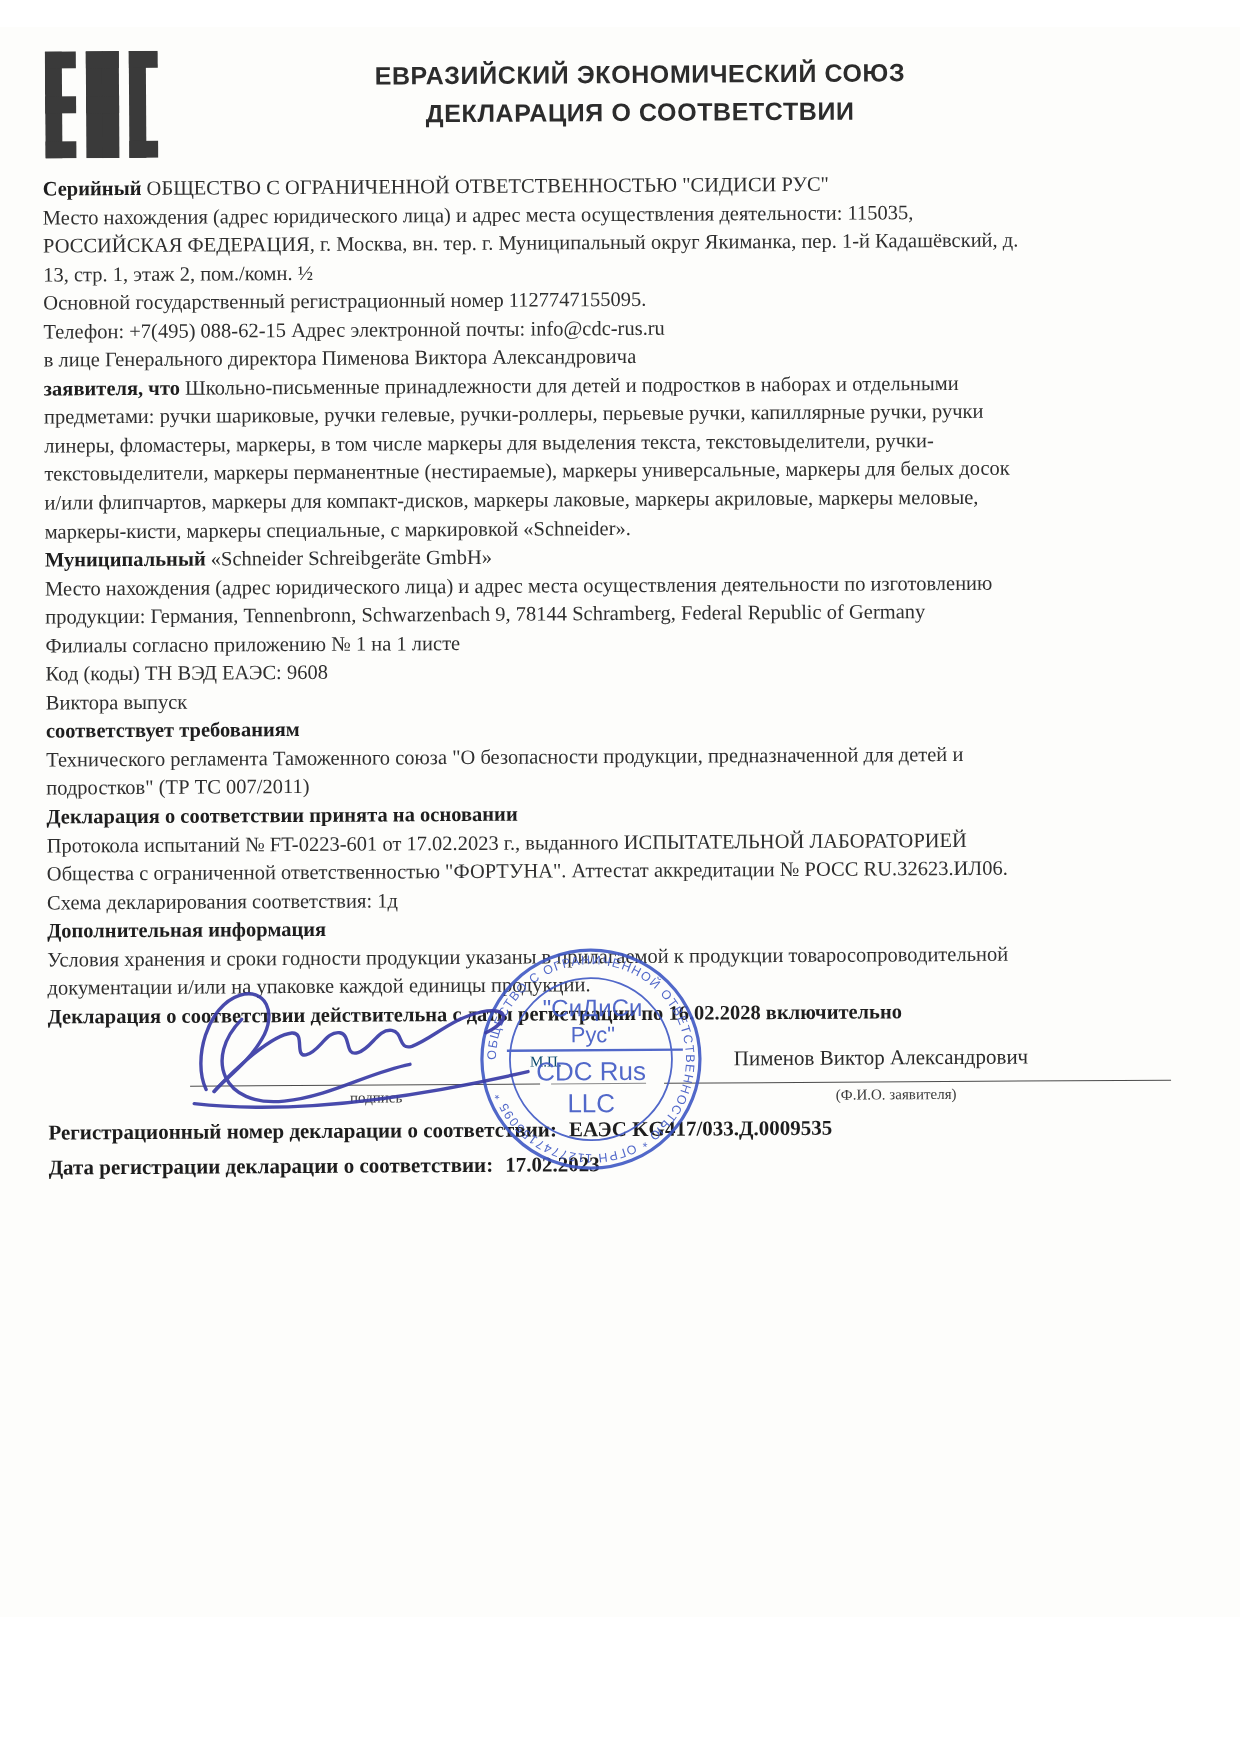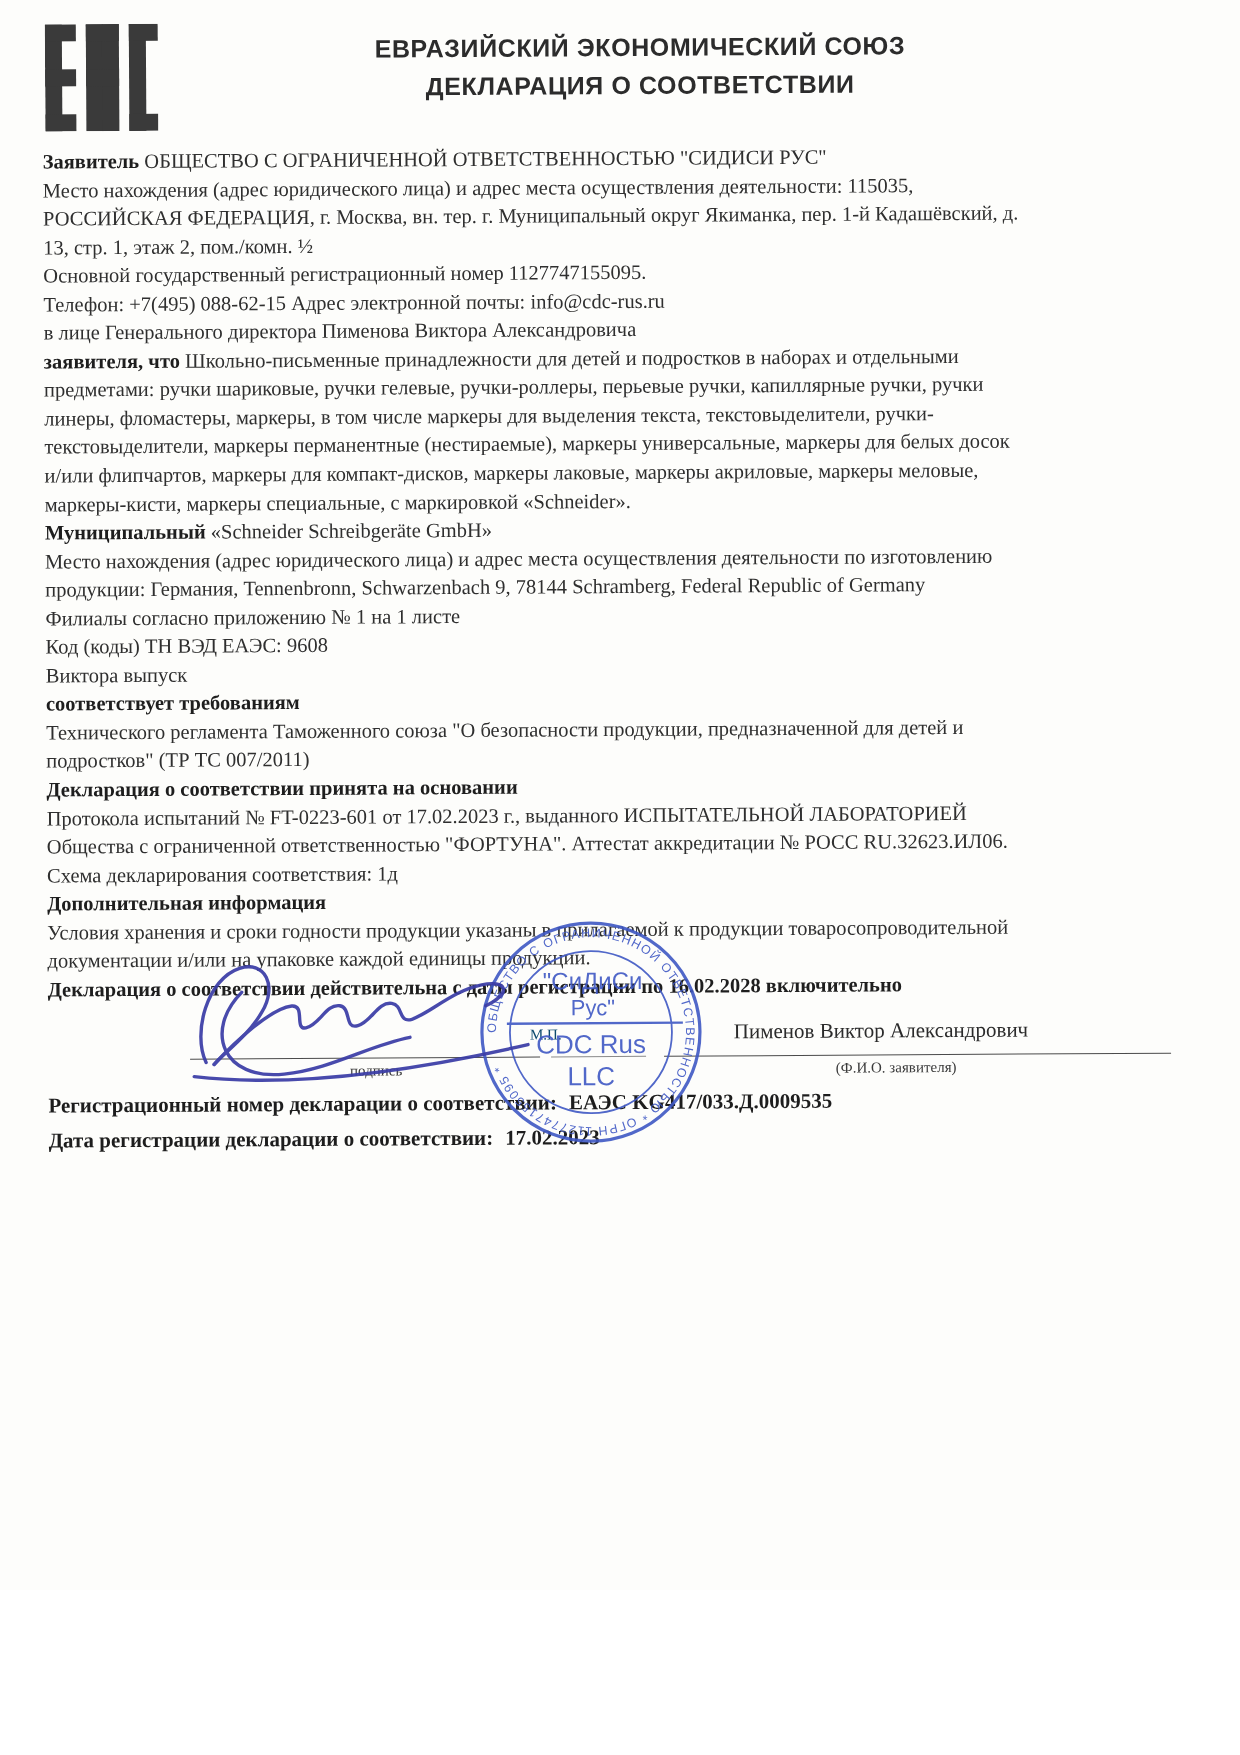--- a/index.html
+++ b/index.html
@@ -1,18 +1,18 @@
 <!DOCTYPE html>
 <html><head>
 <meta charset="utf-8">
 <style>
   html,body{margin:0;padding:0;}
   body{width:1240px;height:1755px;background:#ffffff;overflow:hidden;
        font-family:"Liberation Serif", serif;}
-  .page{position:relative;width:1240px;height:1590px;background:#fdfdfb;overflow:hidden;}
+  .page{position:relative;width:1240px;height:1590px;background:#fdfdfb;overflow:hidden;margin-top:27px;}
   .scan{position:absolute;left:0;top:0;width:1240px;height:1755px;
         transform:rotate(-0.35deg);transform-origin:620px 60px;}
 
   .eac-logo{position:absolute;left:45px;top:21px;width:113px;height:107px;}
 
   .header{position:absolute;left:120px;top:33px;width:1040px;text-align:center;
           font-family:"Liberation Sans", sans-serif;font-weight:bold;
           color:#2c2c2c;}
   .header .h1{font-size:25px;letter-spacing:0.6px;}
   .header .h2{font-size:25px;letter-spacing:0.6px;margin-top:9px;}
@@ -67,21 +67,21 @@
         <rect x="84" y="90" width="29" height="17"></rect>
       </g>
     </svg>
 
     <div class="header">
       <div class="h1">ЕВРАЗИЙСКИЙ ЭКОНОМИЧЕСКИЙ СОЮЗ</div>
       <div class="h2">ДЕКЛАРАЦИЯ О СООТВЕТСТВИИ</div>
     </div>
 
     <div class="body" id="doc-body">
-        <div class="line"><span class="b">Заявитель</span><span> ОБЩЕСТВО С ОГРАНИЧЕННОЙ ОТВЕТСТВЕННОСТЬЮ "СИДИСИ РУС"</span></div>
+        <div class="line"><span class="b">Серийный</span><span> ОБЩЕСТВО С ОГРАНИЧЕННОЙ ОТВЕТСТВЕННОСТЬЮ "СИДИСИ РУС"</span></div>
         <div class="line"><span>Место нахождения (адрес юридического лица) и адрес места осуществления деятельности: 115035,</span></div>
         <div class="line"><span>РОССИЙСКАЯ ФЕДЕРАЦИЯ, г. Москва, вн. тер. г. Муниципальный округ Якиманка, пер. 1-й Кадашёвский, д.</span></div>
         <div class="line"><span>13, стр. 1, этаж 2, пом./комн. ½</span></div>
         <div class="line"><span>Основной государственный регистрационный номер 1127747155095.</span></div>
         <div class="line"><span>Телефон: +7(495) 088-62-15 Адрес электронной почты: info@cdc-rus.ru</span></div>
         <div class="line"><span>в лице Генерального директора Пименова Виктора Александровича</span></div>
         <div class="line"><span class="b">заявителя, что</span><span> Школьно-письменные принадлежности для детей и подростков в наборах и отдельными</span></div>
         <div class="line"><span>предметами: ручки шариковые, ручки гелевые, ручки-роллеры, перьевые ручки, капиллярные ручки, ручки</span></div>
         <div class="line"><span>линеры, фломастеры, маркеры, в том числе маркеры для выделения текста, текстовыделители, ручки-</span></div>
         <div class="line"><span>текстовыделители, маркеры перманентные (нестираемые), маркеры универсальные, маркеры для белых досок</span></div>

